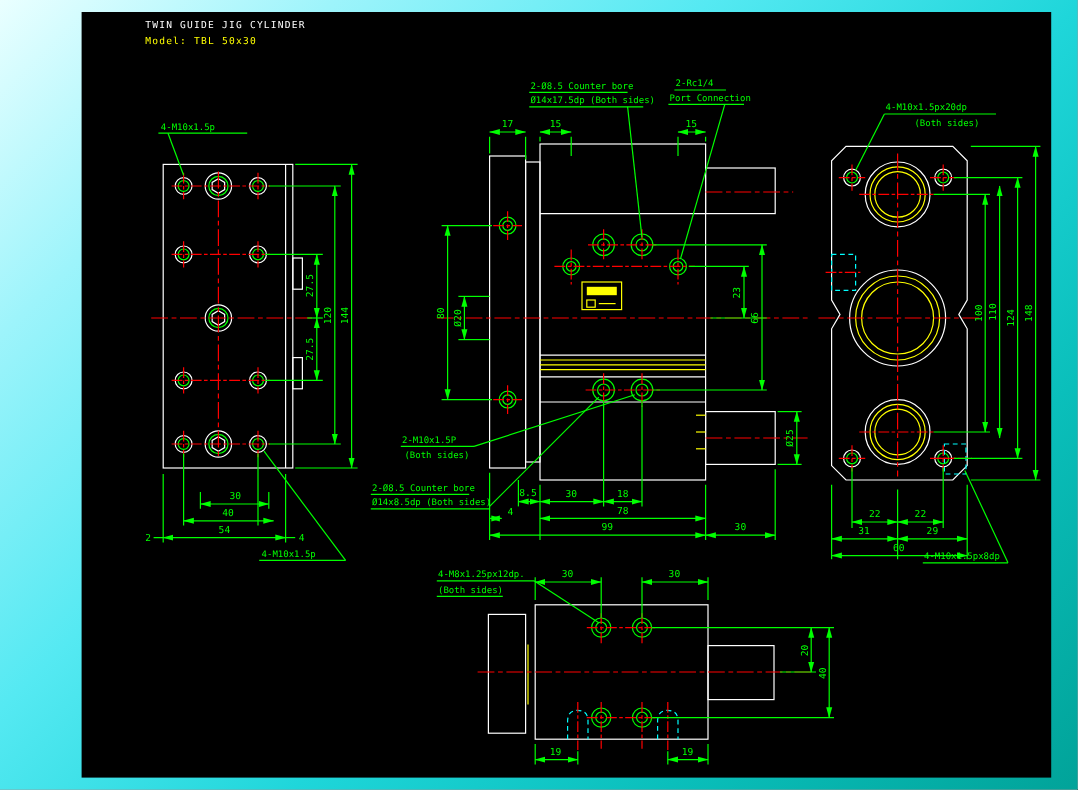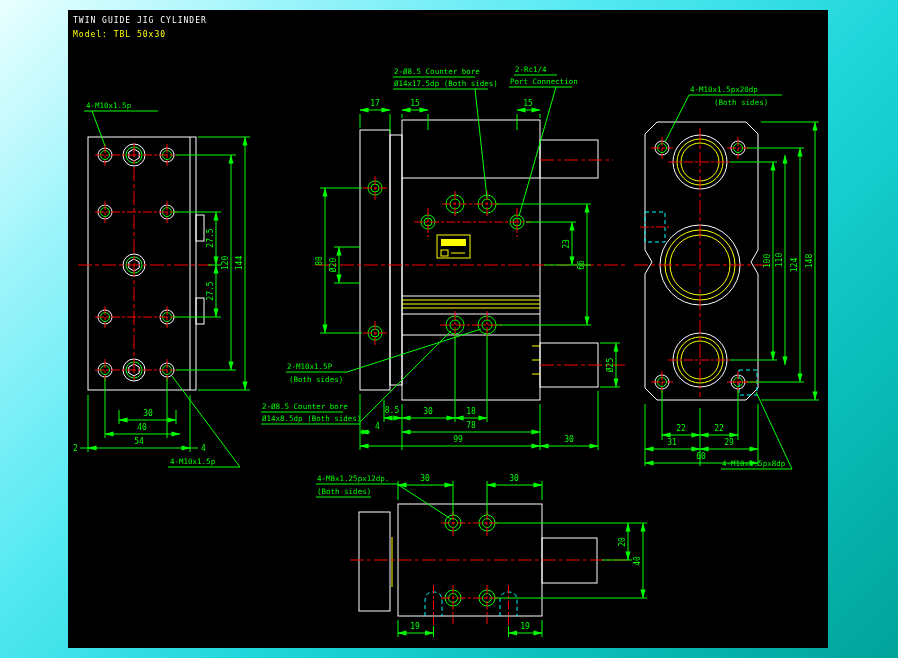--- a/index.html
+++ b/index.html
@@ -1,19 +1,19 @@
 <!DOCTYPE html>
 <html><head>
 <meta charset="utf-8">
 <style>
   html,body{margin:0;padding:0;}
   body{width:898px;height:658px;overflow:hidden;
        font-family:"DejaVu Sans Mono",monospace;
        background:linear-gradient(135deg,#eaffff 0%,#9df4fb 18%,#55e9f2 38%,#1fd6da 58%,#0abfbb 78%,#01a399 100%);}
-  .canvas{position:absolute;left:68px;top:10px;width:760px;height:638px;background:#000;}
+  .canvas{position:absolute;left:68px;top:10px;width:760px;height:638px;background:#000;padding-left:48px;}
   svg text{fill:#00ff00;font-family:"DejaVu Sans Mono",monospace;font-size:8px;}
   svg .lbl{font-size:7.5px;}
   svg .tw{fill:#ffffff;letter-spacing:1px;}
   svg .ty{fill:#ffff00;letter-spacing:1px;}
   .w{stroke:#ffffff;fill:none;stroke-width:1;}
   .g{stroke:#00ff00;fill:none;stroke-width:1;}
   .dim{stroke:#00ff00;fill:none;stroke-width:1;marker-start:url(#arr);marker-end:url(#arr);}
   .r{stroke:#ff0000;fill:none;stroke-width:1;stroke-dasharray:9 2 3 2;}
   .rc{stroke:#ff0000;fill:none;stroke-width:1;stroke-dasharray:14 3 4 3;}
   .y{stroke:#ffff00;fill:none;stroke-width:1;}

